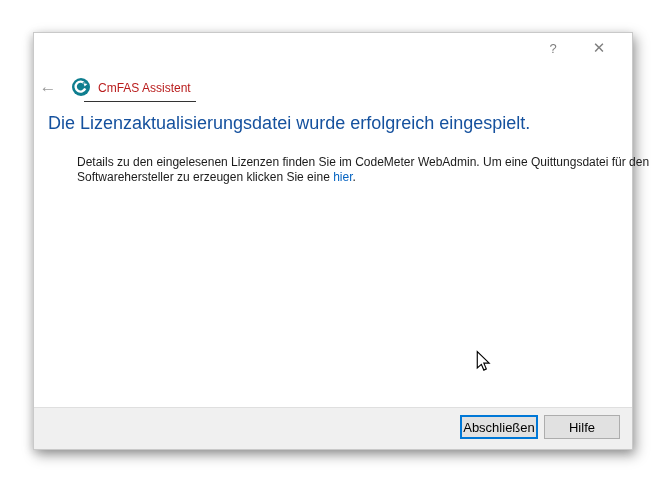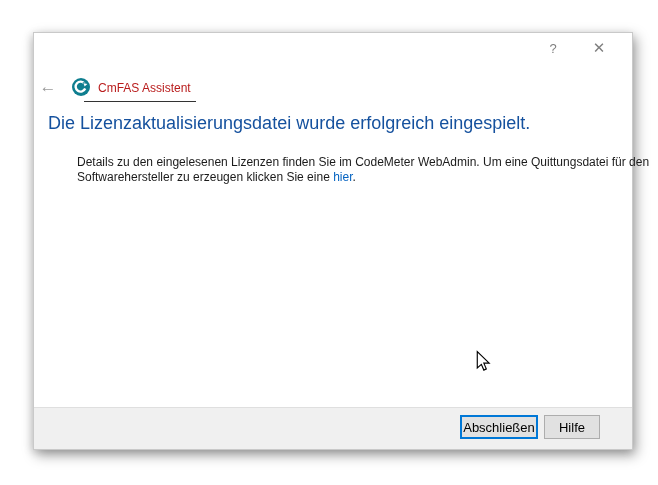--- a/index.html
+++ b/index.html
@@ -114,21 +114,21 @@
     padding:0;
     cursor:default;
   }
   .btn.finish{
     left:426px;
     width:78px;
     border:2px solid var(--accent);
   }
   .btn.help{
     left:510px;
-    width:56px;
+    width:76px;
   }
   .cursor{
     position:absolute;
     left:474px; top:350px;
     width:18px; height:28px;
     pointer-events:none;
   }
 </style>
 </head>
 <body>

